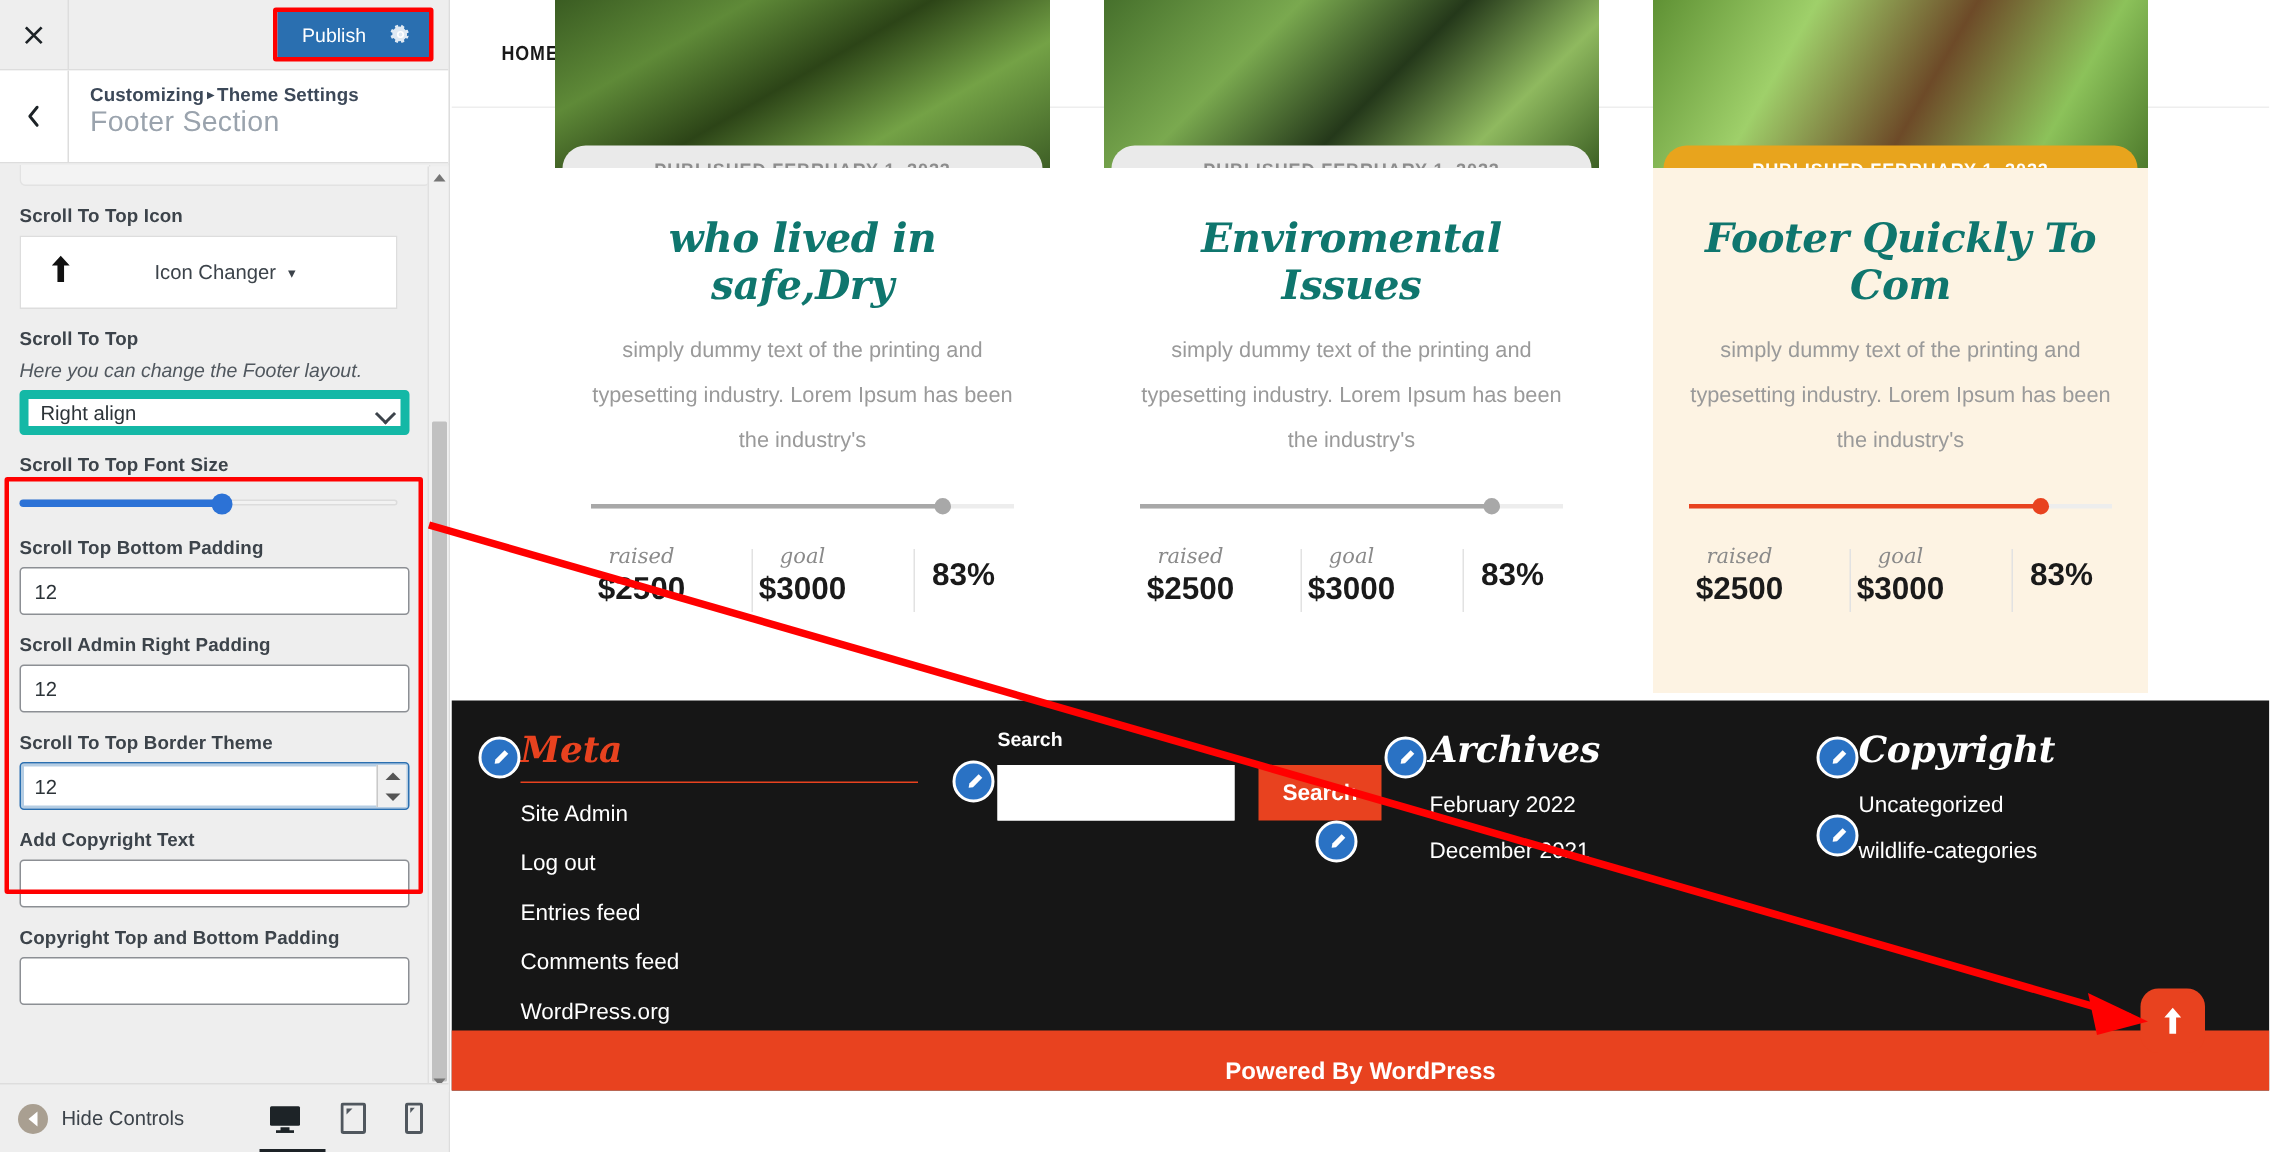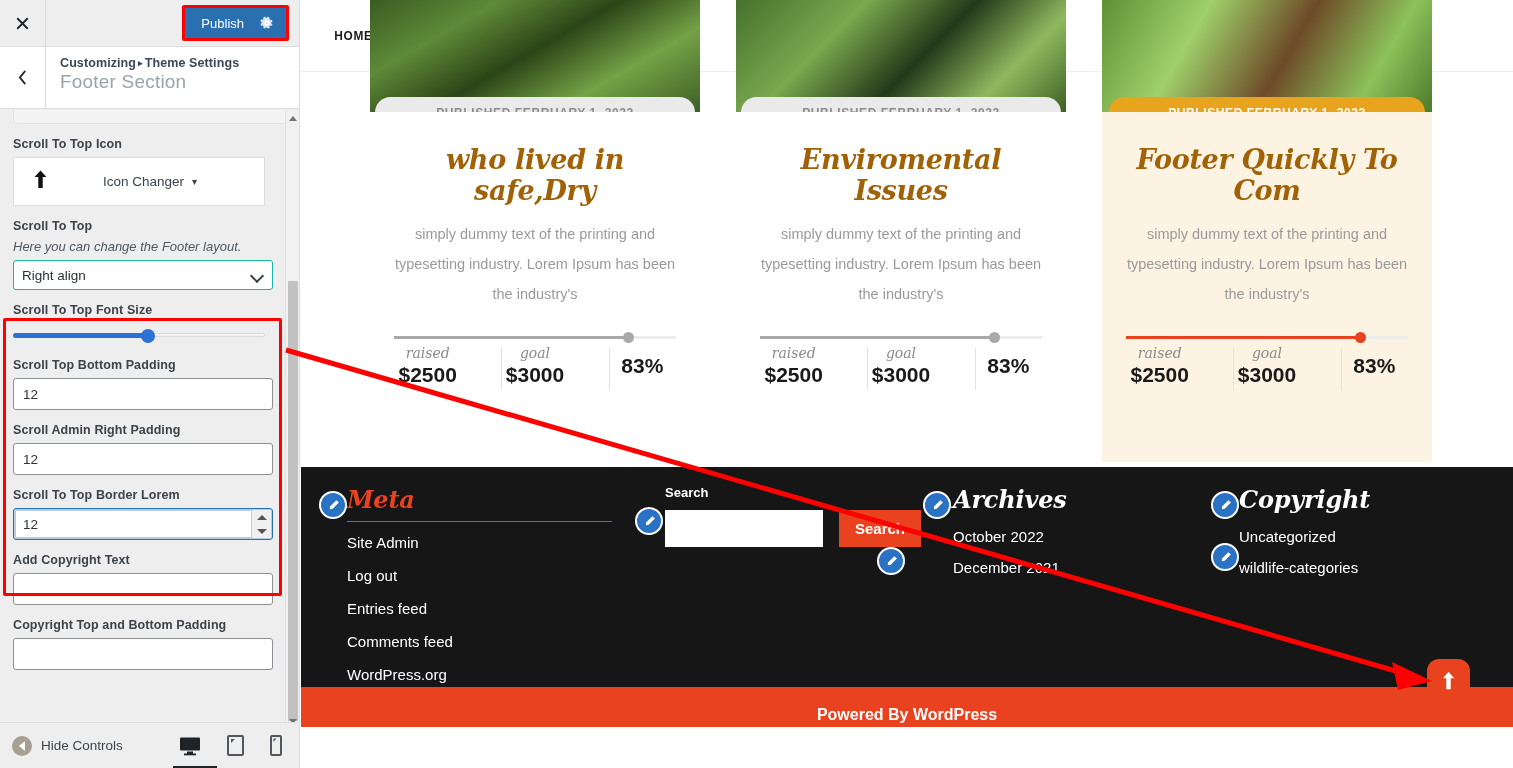--- a/index.html
+++ b/index.html
@@ -104,21 +104,21 @@
   }
   .icon-picker .ip-label {
     flex: 1; text-align: center; font-size: 13.5px; color: #3c434a;
     display: flex; align-items: center; justify-content: center; gap: 8px;
     padding-right: 30px;
   }
   .ip-caret { font-size: 10px; color: #3c434a; }
 
   select.ctl-select {
     width: 260px; height: 30px; font-size: 13.5px;
-    border: 1px solid #14b8a6; border-radius: 3px;
+    border: 6px solid #14b8a6; border-radius: 3px;
     background: #fff; color: #2c3338;
     padding: 0 8px;
     font-family: "Liberation Sans", sans-serif;
     -webkit-appearance: none; appearance: none;
   }
   .select-wrap { position: relative; width: 260px; }
   .select-wrap::after {
     content: ""; position: absolute; right: 11px; top: 11px;
     width: 8px; height: 8px;
     border-right: 2px solid #3c434a; border-bottom: 2px solid #3c434a;
@@ -285,21 +285,21 @@
     letter-spacing: .6px; z-index: 4;
   }
   .card.featured .pub-badge {
     background: #e8a41d; color: #fff;
     width: 316px;
   }
   .card-body { padding: 26px 18px 0 18px; }
   .card-title {
     font-family: "DejaVu Serif", serif;
     font-style: italic; font-weight: 700;
-    font-size: 27px; color: #a16207; letter-spacing: -.3px;
+    font-size: 27px; color: #0f766e; letter-spacing: -.3px;
     margin-top: 6px;
   }
   .card-text {
     font-size: 14.5px; color: #9a9a9a; line-height: 30px;
     margin-top: 13px; padding: 0 6px;
     font-family: "Liberation Sans Narrow","Liberation Sans", sans-serif;
   }
   .prog {
     position: relative; height: 14px; margin: 22px 6px 0 6px;
   }
@@ -312,21 +312,21 @@
     width: 83%; background: #a8a8a8;
   }
   .prog-dot {
     position: absolute; top: 1px; left: 83%; margin-left: -5px;
     width: 11px; height: 11px; border-radius: 50%; background: #a8a8a8;
   }
   .card.featured .prog-fill { background: #e8421f; }
   .card.featured .prog-dot { background: #e8421f; }
 
   .stats {
-    display: flex; padding: 0 6px; gap: 40px;
+    display: flex; margin-top: 18px; padding: 0 6px; gap: 40px;
   }
   .stat {
     flex: 1; position: relative;
   }
   .stat + .stat::before {
     content: ""; position: absolute; left: 0; top: 3px;
     width: 1px; height: 42px; background: #e2e2e2;
   }
   .stat-k {
     font-family: "DejaVu Serif", serif; font-style: italic;
@@ -496,21 +496,21 @@
           <div class="range-thumb" style="left: 128.08px;"></div>
         </div>
       </div>
 
       <div class="ctl-label">Scroll Top Bottom Padding</div>
       <input class="ctl-text" value="12" style="">
 
       <div class="ctl-label">Scroll Admin Right Padding</div>
       <input class="ctl-text" value="12" style="">
 
-      <div class="ctl-label">Scroll To Top Border Lorem</div>
+      <div class="ctl-label">Scroll To Top Border Theme</div>
       <div class="num-wrap">
         <input class="ctl-num" value="12" style="">
         <div class="spinner">
           <div class="tri up"></div>
           <div class="tri dn"></div>
         </div>
       </div>
 
       <div class="ctl-label">Add Copyright Text</div>
       <input class="ctl-text" value="" style="">
@@ -700,21 +700,21 @@
         </div>
 
         <div class="fcol archives">
           <div class="edit-pencil" style="left:2px;top:6px;">
             <svg viewBox="0 0 16 16">
               <path fill="#fff" d="M11.6 1.4l3 3-7.6 7.6-3.6.6.6-3.6z"></path>
             </svg>
           </div>
           <div class="fw-title light">Archives</div>
           <ul class="arch-list">
-            <li>October 2022</li>
+            <li>February 2022</li>
             <li>December 2021</li>
           </ul>
         </div>
 
         <div class="fcol cats">
           <div class="edit-pencil" style="left:0px;top:6px;">
             <svg viewBox="0 0 16 16">
               <path fill="#fff" d="M11.6 1.4l3 3-7.6 7.6-3.6.6.6-3.6z"></path>
             </svg>
           </div>

